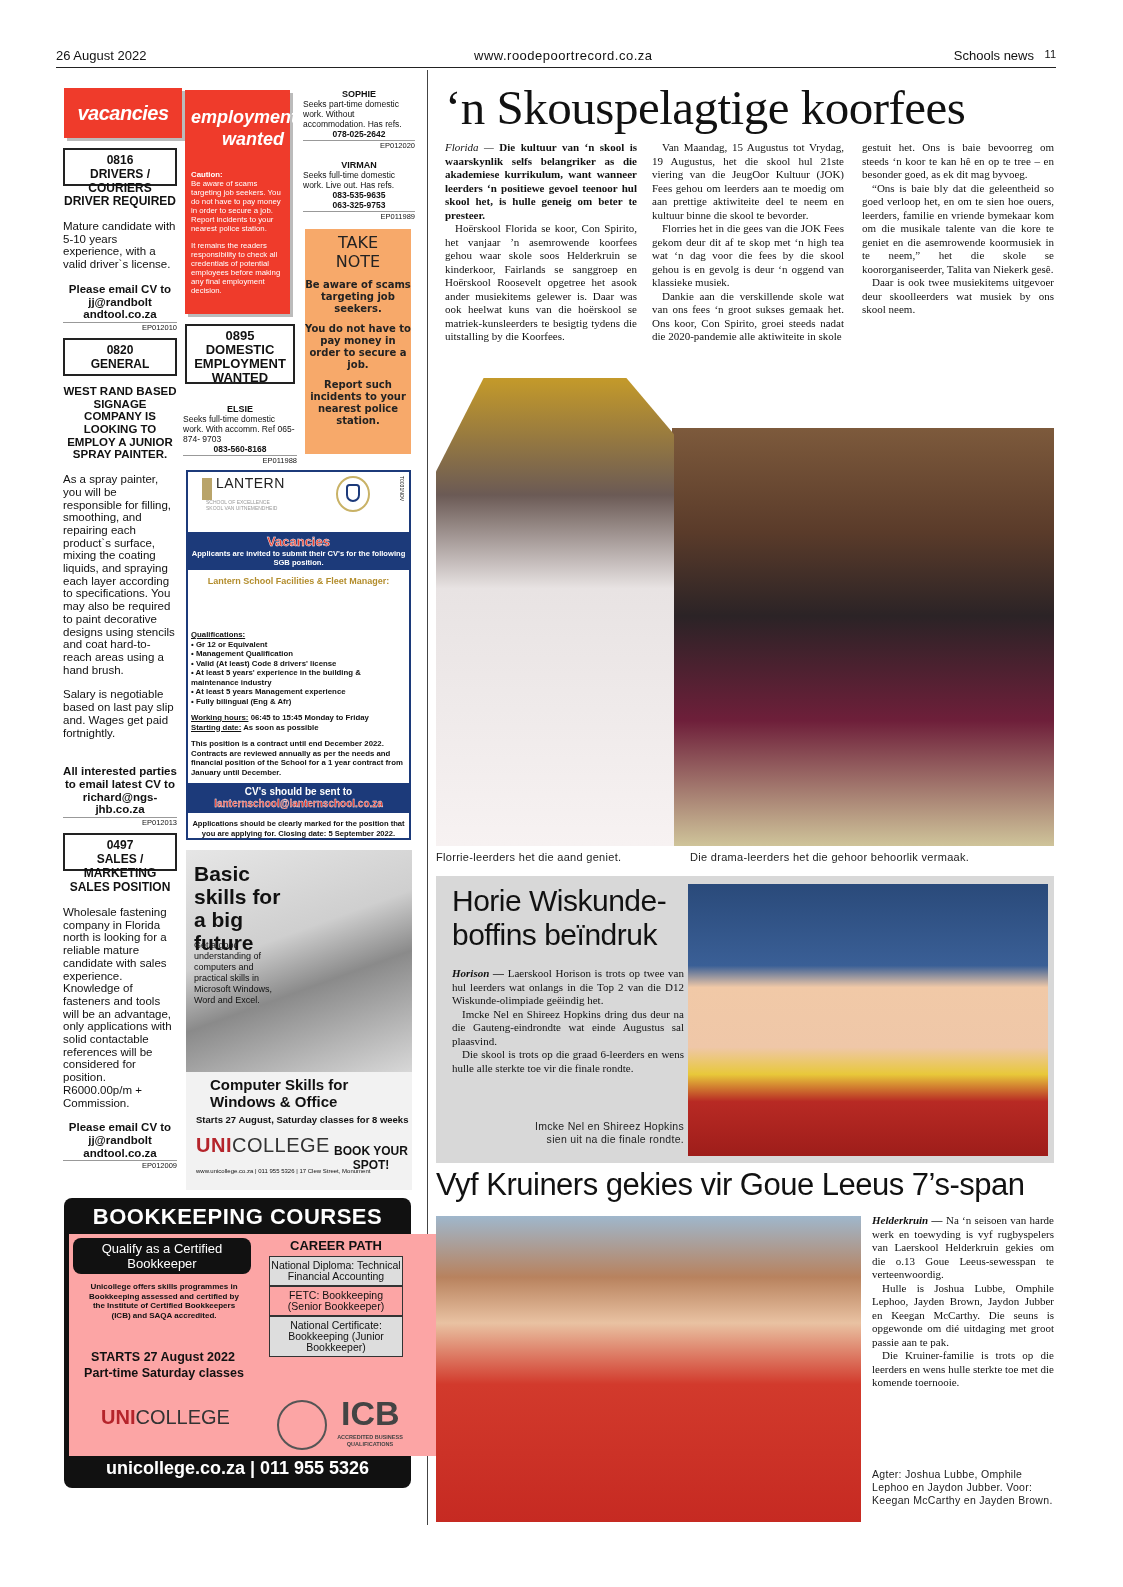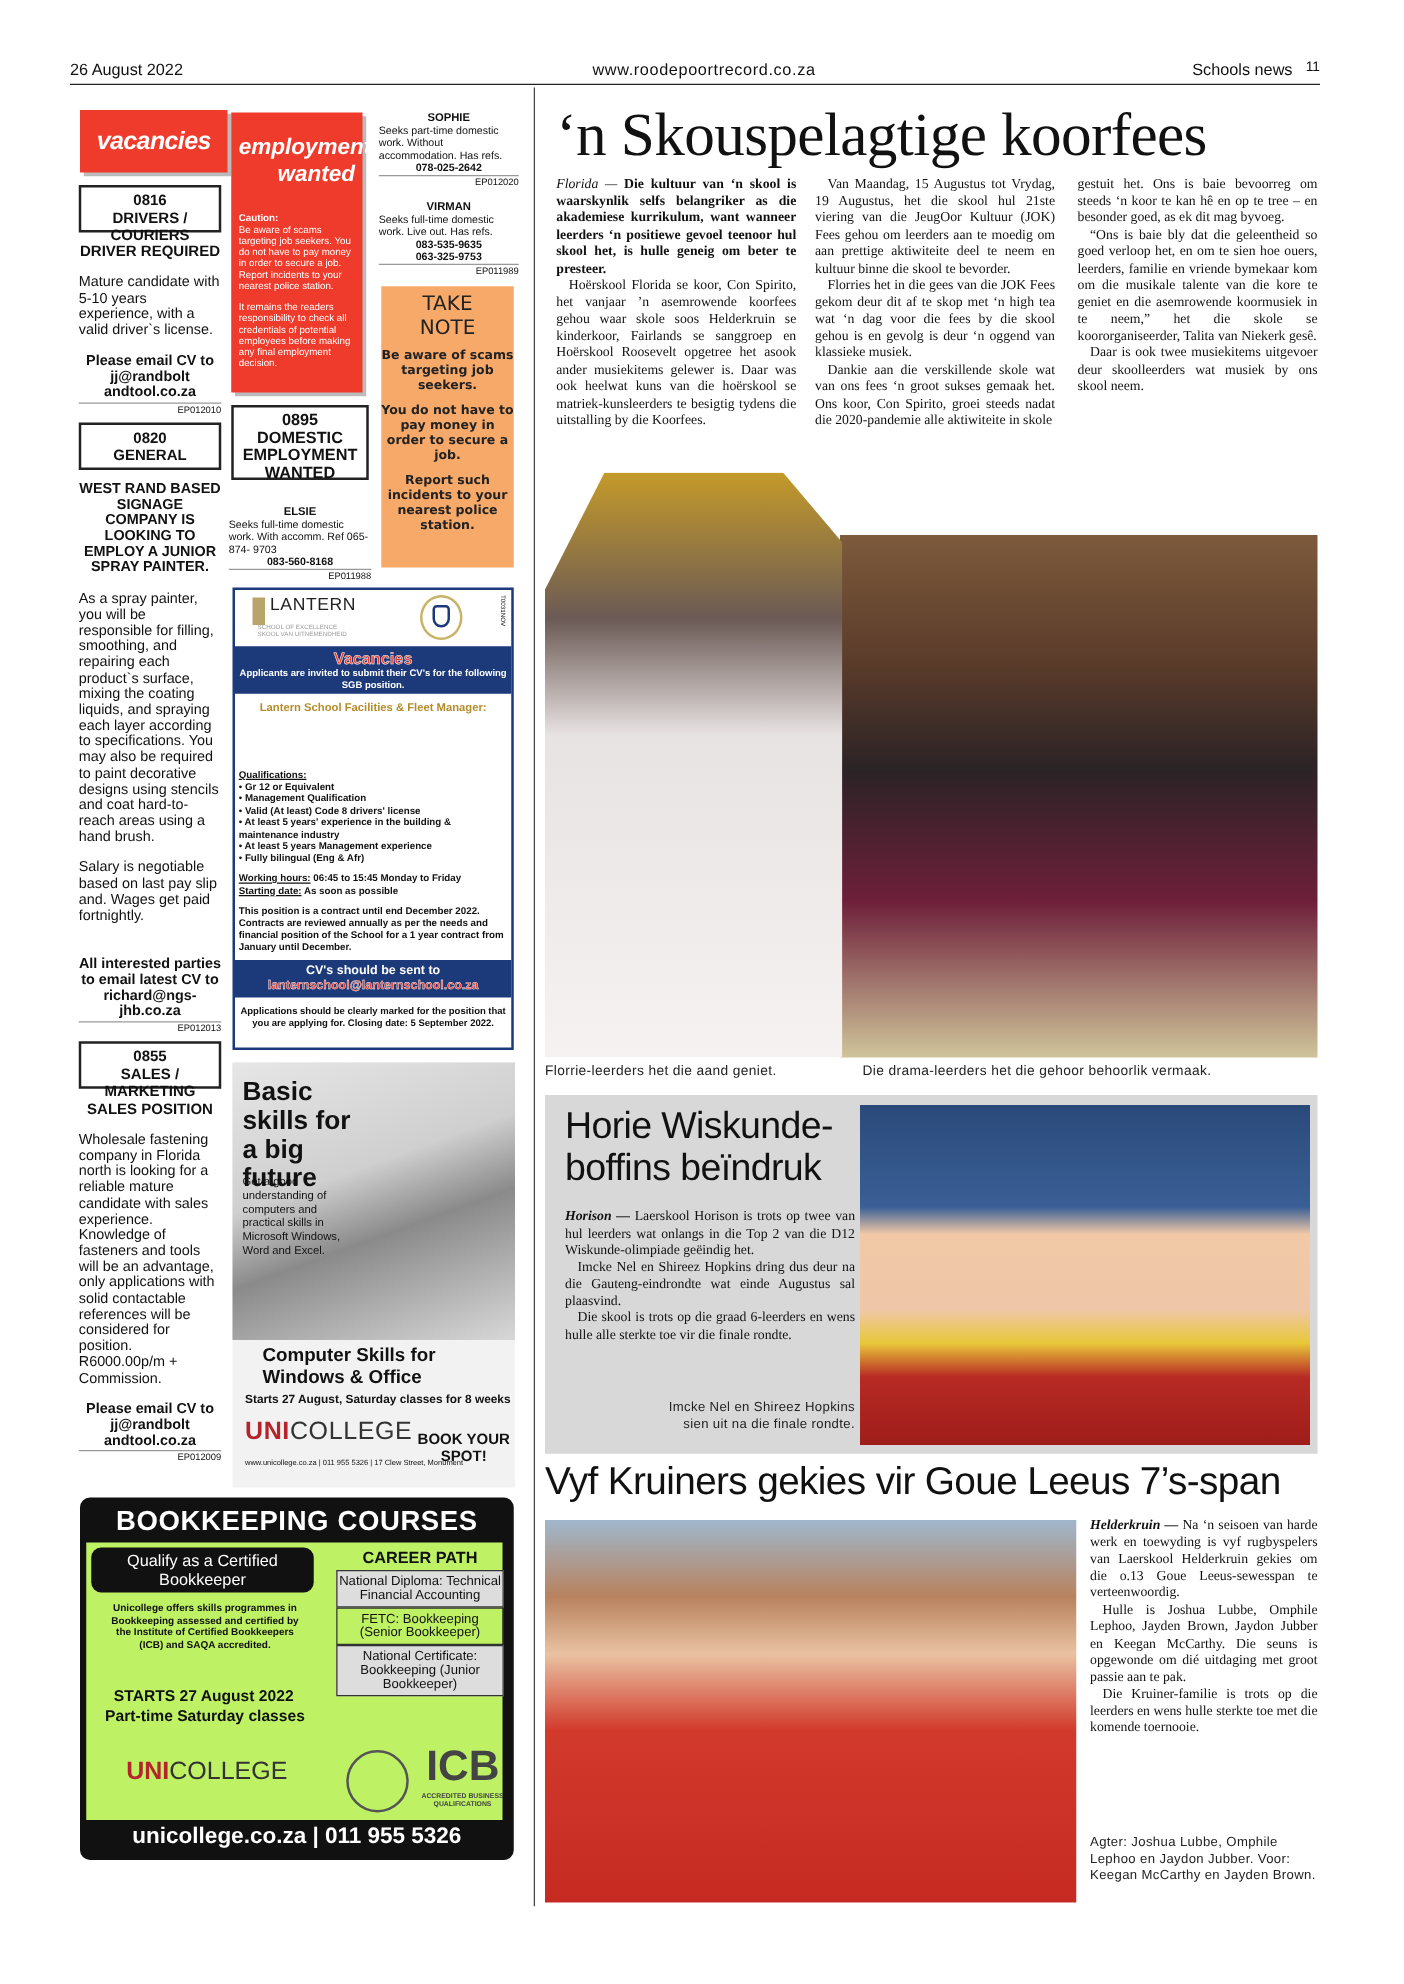--- a/index.html
+++ b/index.html
@@ -24,32 +24,32 @@
   .ep { font-size: 7.5px; text-align: right; border-top: 1px solid #999; margin-top: 1px; }
   .emp-box { left: 185px; top: 90px; width: 105px; height: 224px; padding: 6px 6px; }
   .emp-title { font-style: italic; font-weight: bold; font-size: 18px; line-height: 22px; text-align: right; margin-top: 10px; }
   .emp-cau { font-size: 7.8px; line-height: 9px; margin-top: 20px; }
   .take-note { left: 305px; top: 229px; width: 106px; height: 225px; background: #f7a96a; text-align: center; font-family: "DejaVu Sans", sans-serif; color: #222; padding-top: 4px; }
   .take-note .t { font-size: 16px; line-height: 19px; }
   .take-note .b { font-size: 10px; line-height: 12px; margin-top: 8px; font-weight: bold; }
 
   
   .lantern { left: 186px; top: 470px; width: 225px; height: 370px; border: 2px solid #1c3a7a; font-size: 8.4px; line-height: 10px; }
-  .lan-logo { height: 45px; position: relative; text-decoration: underline; }
+  .lan-logo { height: 60px; position: relative; text-decoration: underline; }
   .lan-bar { background: #1c3a7a; color: #fff; text-align: center; padding: 3px 2px; font-weight: bold; font-size: 7.6px; line-height: 9px; }
   .lan-vac { color: #ef3b2b; font-size: 13px; line-height: 14px; font-weight: bold; -webkit-text-stroke: 0.4px #fff; }
   .lan-pos { text-align: center; color: #b38d2c; font-weight: bold; font-size: 9px; margin: 6px 0 8px; }
   .lan-body { padding: 0 3px; font-weight: bold; font-size: 7.8px; line-height: 9.5px; margin-top: 44px; }
   .u { text-decoration: underline; }
 
   
   .uni1 { left: 186px; top: 850px; width: 226px; height: 340px; background: #f2f2f2; }
   .photo-bw { background: linear-gradient(160deg, #e6e6e6 0%, #cfcfcf 40%, #8a8a8a 60%, #d8d8d8 100%); }
   .book { left: 64px; top: 1198px; width: 347px; height: 290px; background: #111; border-radius: 8px; color: #fff; }
-  .book-in { position: absolute; left: 5px; top: 36px; width: 333px; height: 222px; background: #bef264; color: #111; padding-left: 44px; }
+  .book-in { position: absolute; left: 5px; top: 36px; width: 367px; height: 222px; background: #fca5a5; color: #111; padding-left: 44px; }
   .cp-cell { border: 1px solid #333; text-align: center; font-size: 10.5px; line-height: 11px; padding: 3px 1px; }
 
   
   .serif { font-family: "Liberation Serif", serif; }
   .cond { font-family: "Liberation Sans Narrow", "Liberation Sans", sans-serif; }
   .h1 { left: 445px; top: 80px; font-size: 49px; line-height: 56px; letter-spacing: -0.5px; }
   .col { font-size: 11px; line-height: 13.5px; text-align: justify; }
   .col p { text-indent: 10px; }
   .cap { font-size: 11px; color: #222; letter-spacing: 0.3px; }
   .grey-panel { left: 436px; top: 876px; width: 618px; height: 287px; background: #d8d8d8; }
@@ -82,21 +82,21 @@
     <div>0820</div>
     <div>GENERAL</div>
   </div>
   <div class="ctr bold sm" style="margin:9px 0 12px;">WEST RAND BASED SIGNAGE COMPANY IS LOOKING TO EMPLOY A JUNIOR SPRAY PAINTER.</div>
   <div class="sm">As a spray painter, you will be responsible for filling, smoothing, and repairing each product`s surface, mixing the coating liquids, and spraying each layer according to specifications. You may also be required to paint decorative designs using stencils and coat hard-to-reach areas using a hand brush.</div>
   <div class="sm" style="margin-top:12px;">Salary is negotiable based on last pay slip and. Wages get paid fortnightly.</div>
   <div class="sm bold ctr" style="margin-top:26px;">All interested parties to email latest CV to richard@ngs-jhb.co.za</div>
   <div class="ep">EP012013</div>
 
   <div class="cat" style="height:38px;margin-top:6px;">
-    <div>0855</div>
+    <div>0497</div>
     <div>SALES / MARKETING</div>
   </div>
   <div class="ctr bold" style="font-size:12px;margin:9px 0 12px;">SALES POSITION</div>
   <div class="sm">Wholesale fastening company in Florida north is looking for a reliable mature candidate with sales experience. Knowledge of fasteners and tools will be an advantage, only applications with solid contactable references will be considered for position. R6000.00p/m + Commission.</div>
   <div class="sm bold ctr" style="margin-top:12px;">Please email CV to jj@randbolt andtool.co.za</div>
   <div class="ep">EP012009</div>
 </div>
 
 <div class="abs redbox emp-box">
   <div class="emp-title">

